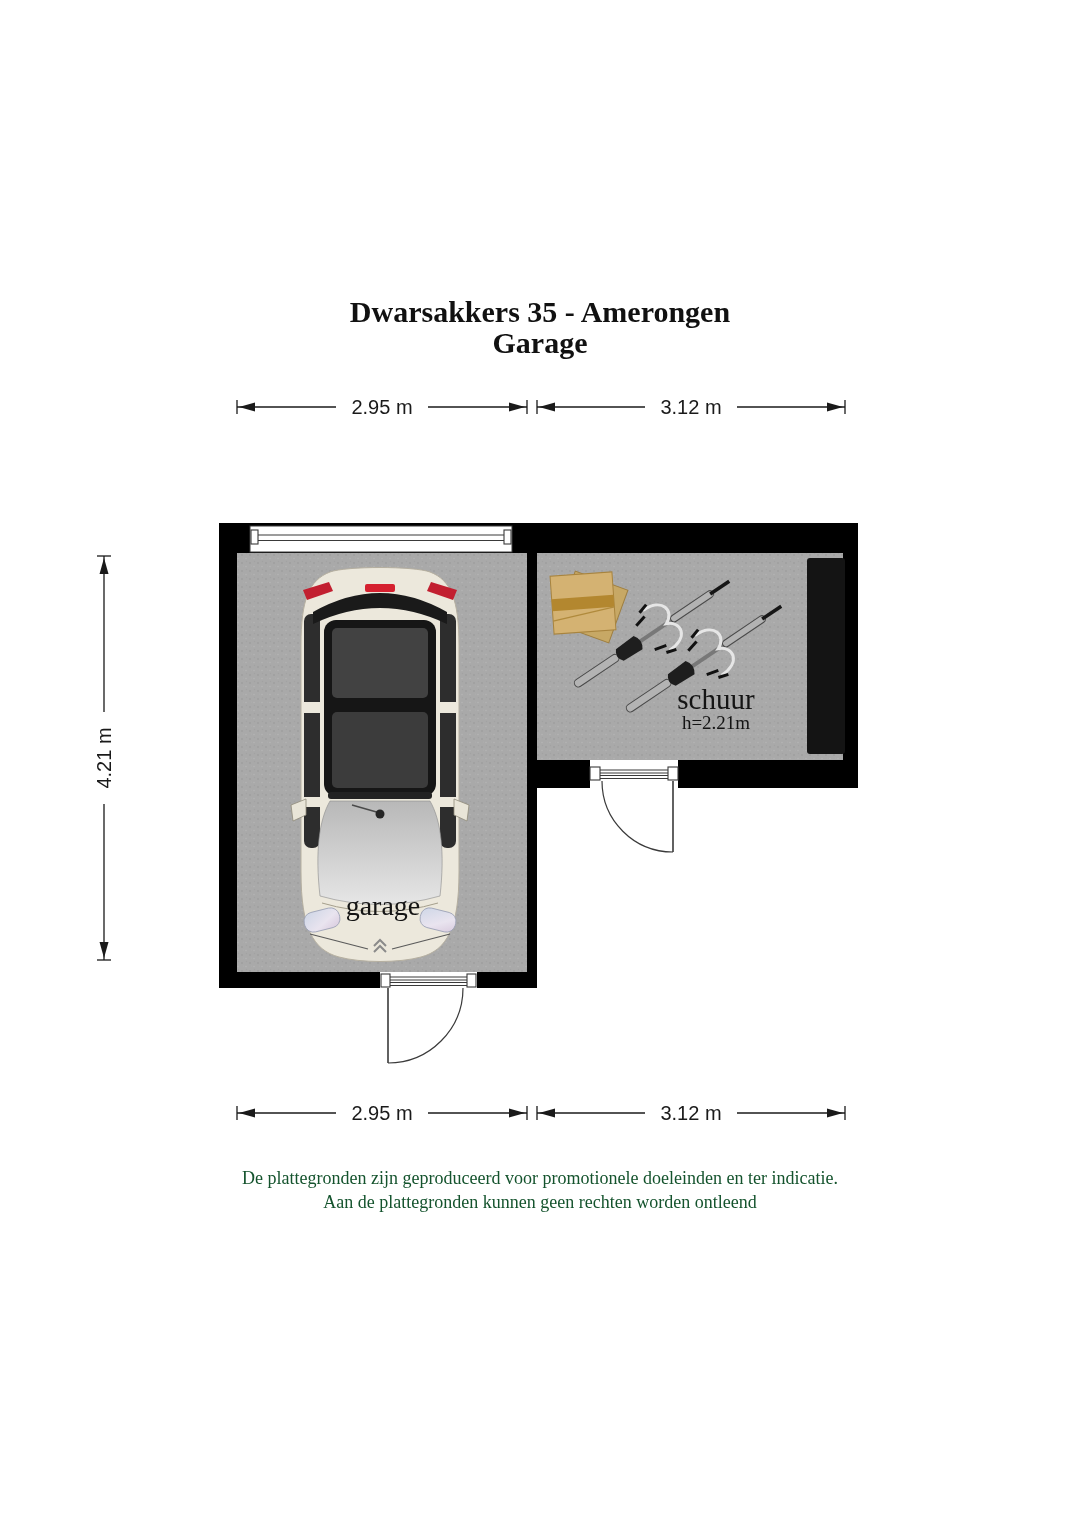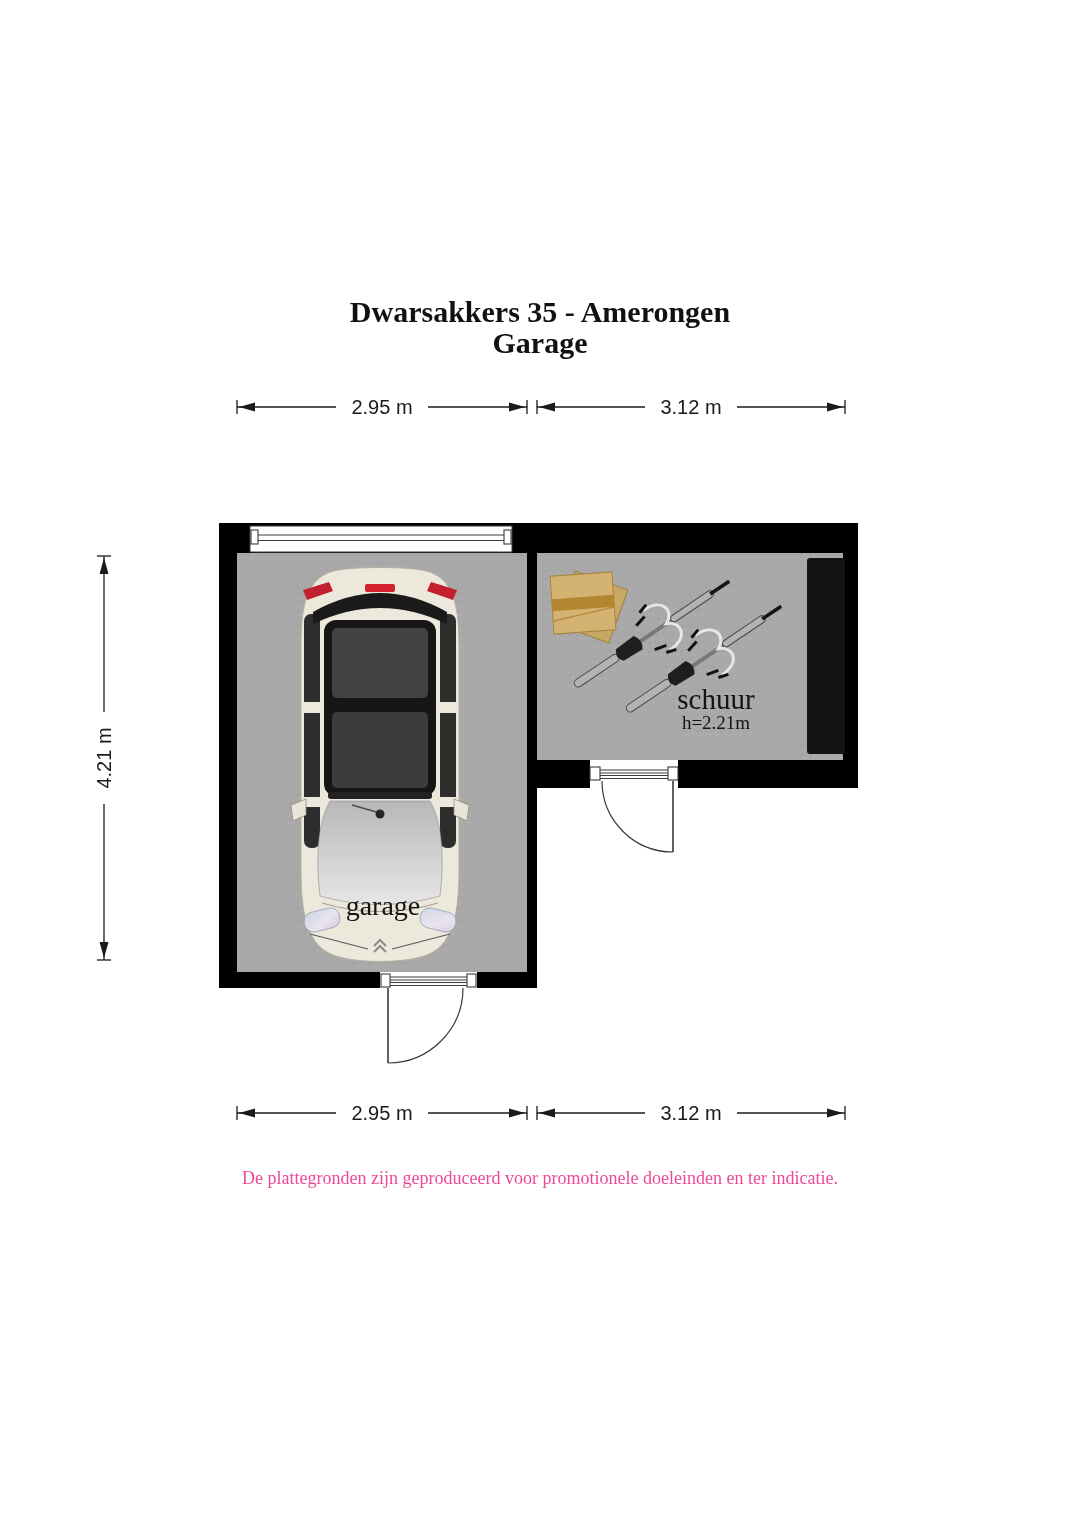--- a/index.html
+++ b/index.html
@@ -2,21 +2,21 @@
 <html><head>
 <meta charset="utf-8">
 <style>
   html,body{margin:0;padding:0;background:#ffffff;}
   #page{position:relative;width:880px;height:1526px;background:#ffffff;overflow:hidden;
         font-family:"Liberation Serif",serif;}
   #plan-svg{position:absolute;left:0;top:0;}
   .title-block{position:absolute;left:0;top:296px;width:1080px;text-align:center;
                color:#111;font-weight:bold;font-size:30px;line-height:31px;}
   .footer-block{position:absolute;left:0;top:1166px;width:1080px;text-align:center;
-                color:#ec4899;font-size:18px;line-height:24px;font-family:"Liberation Serif",serif;}
+                color:#14532d;font-size:18px;line-height:24px;font-family:"Liberation Serif",serif;}
   .dim-text{font-family:"Liberation Sans",sans-serif;font-size:20px;fill:#1a1a1a;}
   .room-label{font-family:"Liberation Serif",serif;font-size:28px;fill:#141414;}
   .room-label.big{font-size:29px;}
   .room-note{font-family:"Liberation Serif",serif;font-size:19px;fill:#141414;}
   .dimline{stroke:#1a1a1a;stroke-width:1.3px;}
   .doorline{stroke:#3a3a3a;stroke-width:1.6px;fill:none;}
   .arcline{stroke:#3a3a3a;stroke-width:1.2px;fill:none;}
   .frameline{stroke:#3a3a3a;stroke-width:1.1px;}
   .jamb{fill:#ffffff;stroke:#3a3a3a;stroke-width:1.1px;}
 </style>
@@ -237,15 +237,16 @@
       <line x1="967" y1="760" x2="981" y2="760" class="dimline"></line>
       <polygon points="974,557 969.5,573 978.5,573" fill="#1a1a1a"></polygon>
       <polygon points="974,758 969.5,742 978.5,742" fill="#1a1a1a"></polygon>
       <rect x="962" y="612" width="24" height="92" fill="#ffffff"></rect>
       <text x="974" y="657" text-anchor="middle" class="dim-text" transform="rotate(-90 974 657)" dy="7">2.11 m</text>
     </g>
   </svg>
 
   <div class="footer-block">
     <div>De plattegronden zijn geproduceerd voor promotionele doeleinden en ter indicatie.</div>
+    <div>Aan de plattegronden kunnen geen rechten worden ontleend</div>
   </div>
 
 </div>
 
 </body></html>

